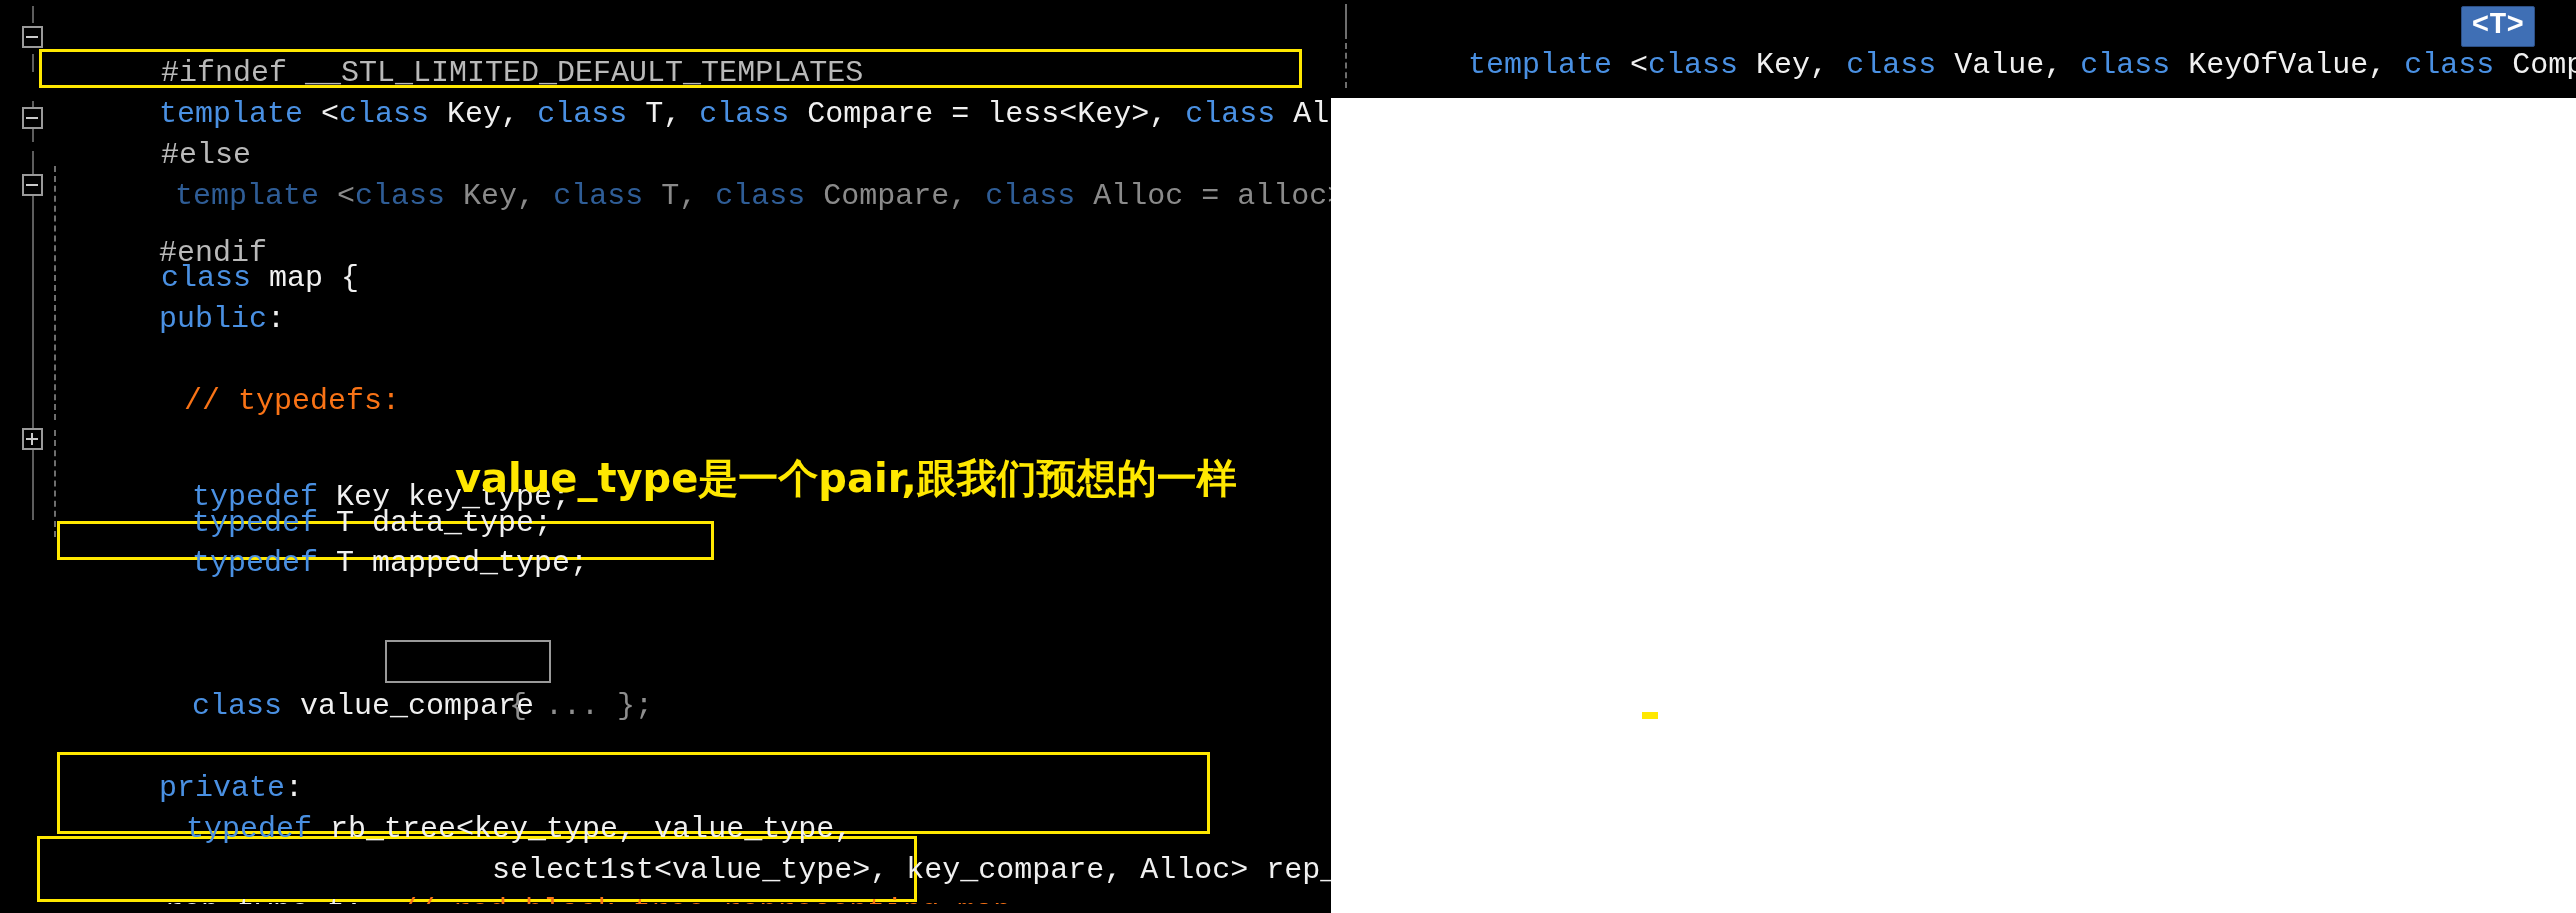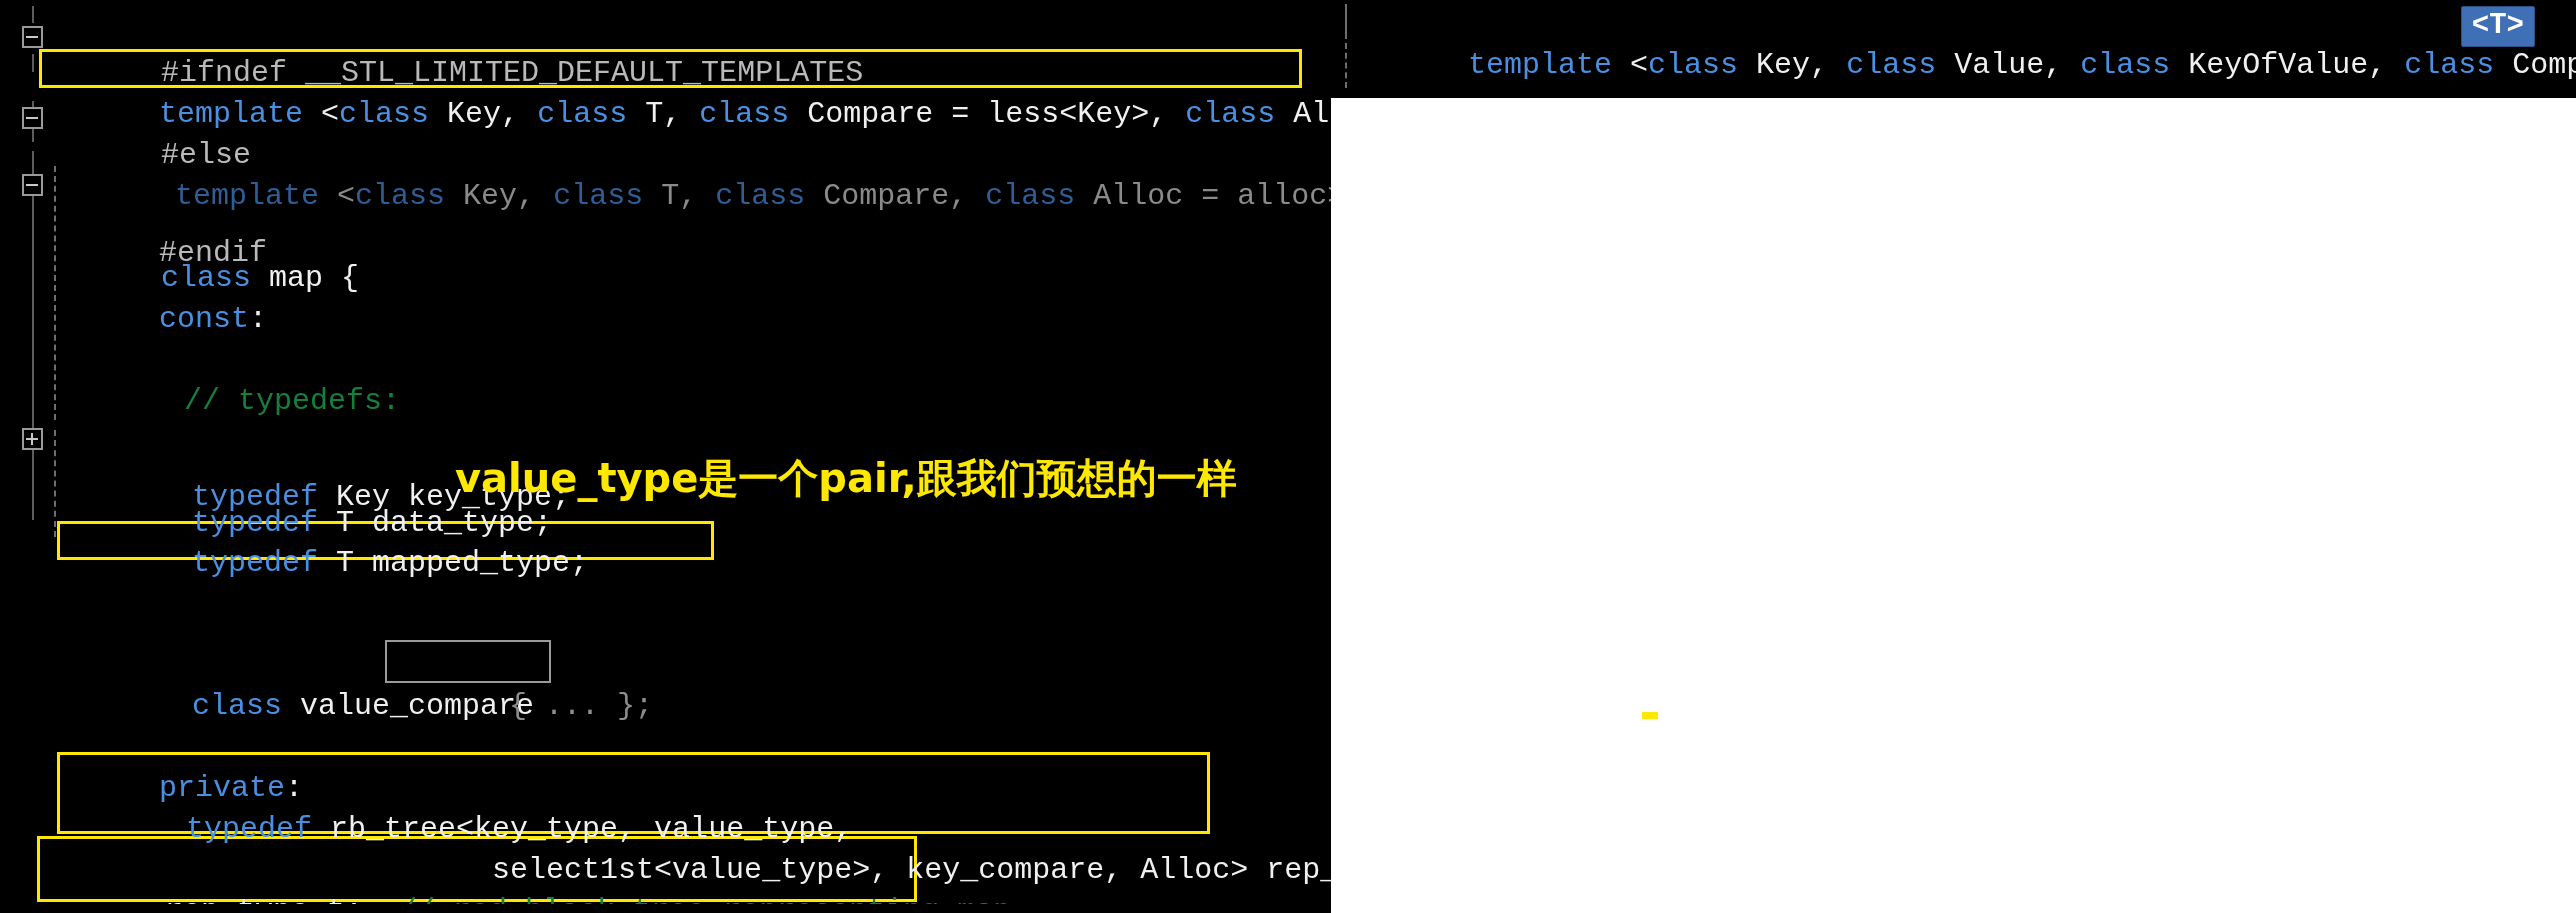--- a/index.html
+++ b/index.html
@@ -33,21 +33,21 @@
   .code-line{
     position:absolute;white-space:pre;font-size:30px;line-height:41px;
     font-family:"Liberation Mono","DejaVu Sans Mono",monospace;
     letter-spacing:0px;
   }
   .kw{color:#4a90e2;}
   .plain{color:#f0f0f0;}
   .dim{color:#8e8e8e;}
   .dimkw{color:#2f5d96;}
   .dimplain{color:#8a8a8a;}
-  .cmt{color:#15803d;}
+  .cmt{color:#f97316;}
   .pp{color:#b9b9b9;}
 
   
   .hl-box{position:absolute;border:3.9px solid #ffe800;box-sizing:border-box;background:transparent;}
   .grey-box{position:absolute;border:2.9px solid #9a9a9a;box-sizing:border-box;background:transparent;}
 
   .cn-note{
     position:absolute;white-space:nowrap;color:#ffe800;
     font-family:"DejaVu Sans","Liberation Sans",sans-serif;
     font-size:40px;font-weight:700;line-height:1;
@@ -119,21 +119,21 @@
 
     <div class="code-line" style="left:51px;top:192px;">
       <span class="pp">#endif</span>
     </div>
 
     <div class="code-line" style="left:53px;top:217px;">
       <span class="kw">class</span><span class="plain"> map {</span>
     </div>
 
     <div class="code-line" style="left:51px;top:258px;">
-      <span class="kw">const</span><span class="plain">:</span>
+      <span class="kw">public</span><span class="plain">:</span>
     </div>
 
     <div class="code-line" style="left:51px;top:299px;">
       <span class="plain"></span>
     </div>
 
     <div class="code-line" style="left:76px;top:340px;">
       <span class="cmt">// typedefs:</span>
     </div>
 

